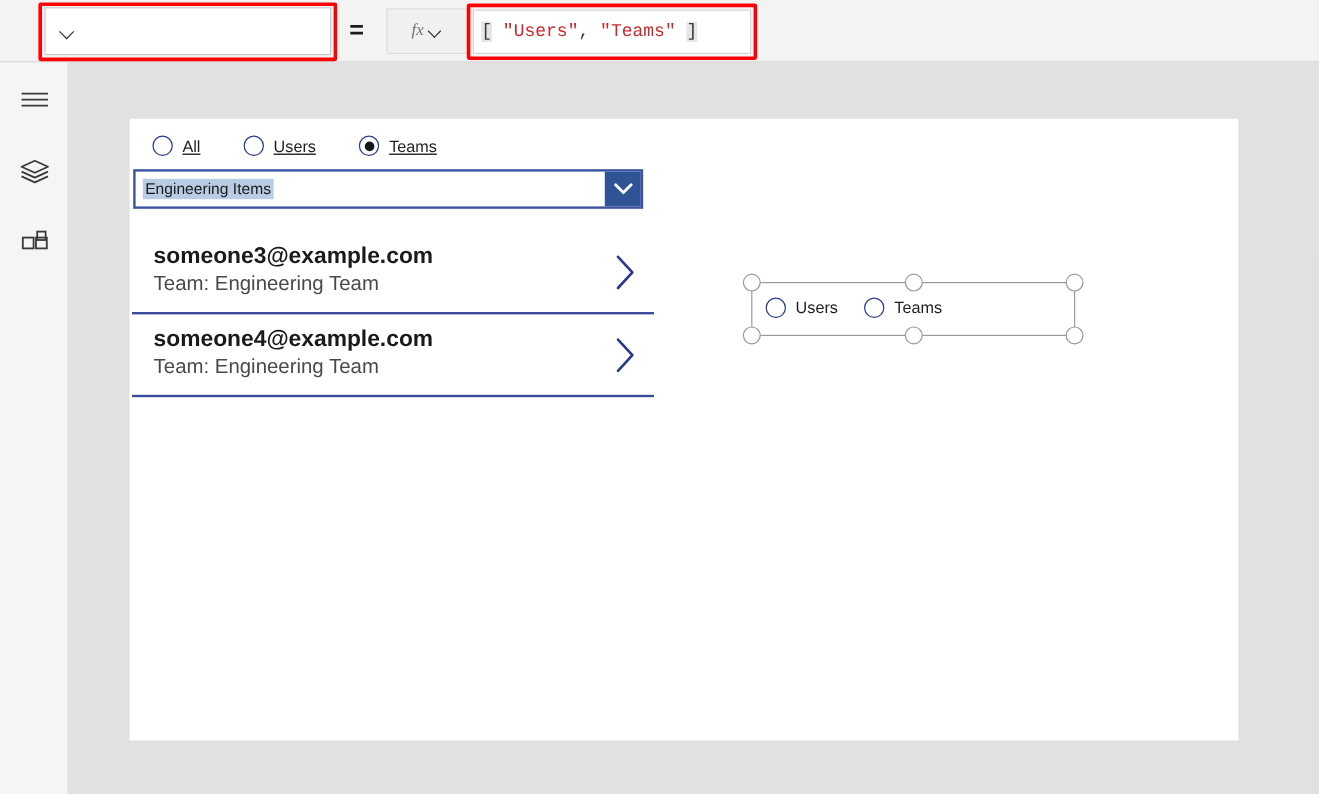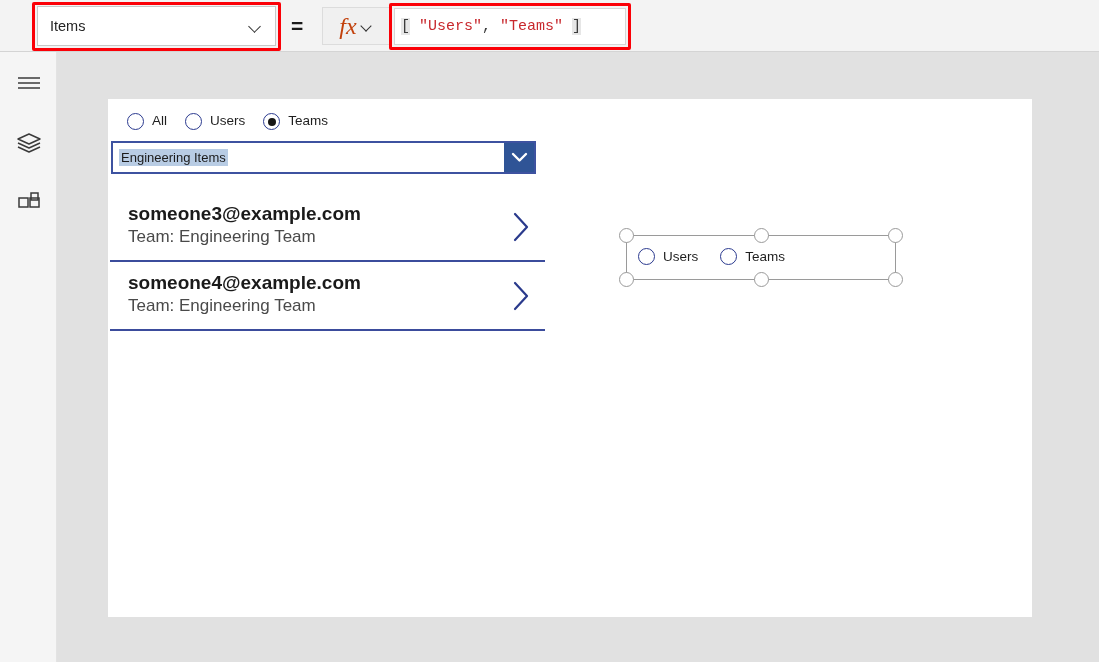--- a/index.html
+++ b/index.html
@@ -94,22 +94,22 @@
     box-sizing: border-box;
     display: flex;
     align-items: center;
     justify-content: center;
     gap: 5px;
     cursor: pointer;
   }
   .fx-glyph {
     font-family: "Liberation Serif", serif;
     font-style: italic;
-    font-size: 24px;
-    color: #c2410c;
+    font-size: 14px;
+    color: #737373;
     line-height: 1;
   }
   .fx-chev {
     width: 11px; height: 11px;
     position: relative;
   }
   .fx-chev::before {
     content: "";
     position: absolute;
     left: 0; top: 1px;
@@ -179,23 +179,24 @@
 
   
   .radio-row {
     position: absolute;
     left: 19px; top: 14px;
     display: flex;
     align-items: center;
   }
   .radio-item {
     display: flex;
-    align-items: flex-start;
-    cursor: pointer;
-    margin-right: 18px;
+    align-items: flex-end;
+    cursor: pointer;
+    margin-right: 36px;
+    text-decoration: underline;
   }
   .radio-circle {
     width: 17px; height: 17px;
     border: 1.6px solid #2b3a8f;
     border-radius: 50%;
     box-sizing: border-box;
     background: #fff;
     display: flex;
     align-items: center;
     justify-content: center;
@@ -331,21 +332,20 @@
 </style>
 </head>
 <body>
 
 <div class="app">
 
   <div class="formula-bar">
 
     <div class="prop-select-wrap">
       <div class="prop-select">
-        <span class="prop-select-label">Items</span>
         <span class="chev-sm"></span>
       </div>
     </div>
 
     <div class="equals-sign">=</div>
 
     <div class="fx-box">
       <span class="fx-glyph">fx</span>
       <span class="fx-chev"></span>
     </div>

